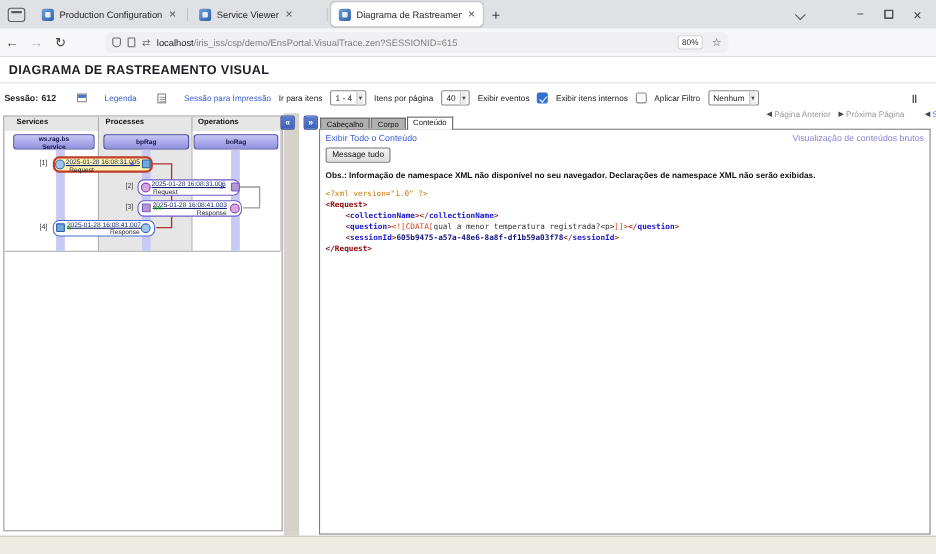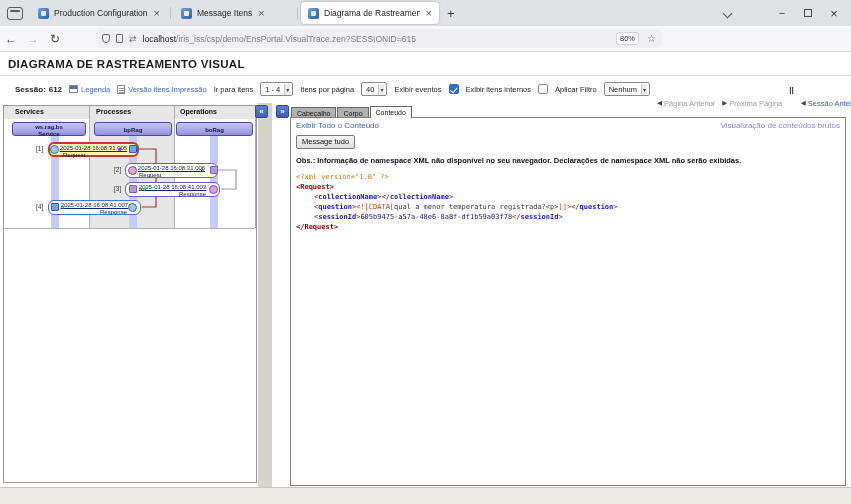--- a/index.html
+++ b/index.html
@@ -49,23 +49,23 @@
   .ext-ic { width:9px; height:9px; border:1.3px solid #5a5a60; border-radius:2px; position:relative; }
   .ext-ic::after { content:""; position:absolute; left:2px; top:2px; width:3px; height:3px; background:#5a5a60; }
   .menu-ic { width:10px; height:8px; position:relative; margin-right:6px; }
   .menu-ic::before { content:""; position:absolute; left:0; top:0; width:10px; height:1.3px; background:#4a4a4e; box-shadow:0 3.2px 0 #4a4a4e, 0 6.4px 0 #4a4a4e; }
 
   
   .titlerow { position:absolute; top:52px; left:0; width:851px; height:24px; border-bottom:1px solid #dcdcdc; background:#fff; }
   .page-title { position:absolute; left:8px; top:6px; font-size:11.5px; font-weight:bold; color:#1c1c24; letter-spacing:.3px; }
 
   
-  .toolbar { position:absolute; top:76px; left:0; width:851px; height:26px; background:#fff; display:flex; align-items:center; padding-left:15px; gap:7px; font-size:7.5px; color:#222; white-space:nowrap; }
+  .toolbar { position:absolute; top:76px; left:0; width:851px; height:26px; background:#fff; display:flex; align-items:center; padding-left:4px; gap:7px; font-size:7.5px; color:#222; white-space:nowrap; }
   .bold { font-weight:bold; font-size:8px; }
-  .tlink { color:#3a5fcd; display:inline-flex; align-items:center; gap:3px; text-decoration:none; }
+  .tlink { color:#3a5fcd; display:inline-flex; align-items:center; gap:16px; text-decoration:none;margin-left:12px; }
   .legend-ic { width:9px; height:8px; border:1px solid #8a8a8a; background:#fff; position:relative; flex:none; }
   .legend-ic::before { content:""; position:absolute; left:0; right:0; top:0; height:2.6px; background:#4472c4; }
   .print-ic { width:8px; height:9px; border:1px solid #8a8a8a; background:#fff; position:relative; flex:none; }
   .print-ic::after { content:""; position:absolute; left:1px; top:2px; width:4.5px; height:1px; background:#999; box-shadow:0 2px 0 #999, 0 4px 0 #999; }
   .sel { border:1px solid #8a8a8a; background:#fff; height:14px; display:inline-flex; align-items:center; padding:0 2px 0 4px; gap:4px; border-radius:2px; }
   .sel .arr { font-size:6px; color:#444; background:#ececec; border-left:1px solid #c8c8c8; padding:2px 1px; }
   .cb { width:10px; height:10px; border:1px solid #8a8a8a; background:#fff; border-radius:2px; position:relative; flex:none; }
   .cb.checked { background:#2f6fd4; border-color:#2f6fd4; }
   .cb.checked::after { content:""; position:absolute; left:2.4px; top:0.8px; width:3px; height:5.5px; border-right:1.6px solid #fff; border-bottom:1.6px solid #fff; transform:rotate(40deg); }
   .navlink { display:inline-flex; align-items:center; gap:2px;margin-top:28px; }
@@ -120,41 +120,41 @@
   .xml { margin-top:7px; font-family:"DejaVu Sans Mono", monospace; font-size:7px; line-height:10px; color:#333; }
   .xline { white-space:pre; }
   .xline.ind { padding-left:18px; }
   .tk-pi { color:#c8790a; }
   .tk-comment { color:#4c7a2f; font-style:italic; }
   .tk-root { color:#8b0000; font-weight:bold; }
   .tk-b { color:#8b0000; }
   .tk-tag { color:#1414c8; font-weight:bold;text-align:right; }
   .tk-cdata { color:#d43c14; }
   .tk-txt { color:#333; }
-  .tk-val { color:#14147a; font-weight:normal;text-align:right; }
+  .tk-val { color:#14147a; font-weight:bold;text-align:right; }
 
   
   .statusbar { position:absolute; left:0; top:487px; width:851px; height:17px; background:#eeebe2; border-top:1px solid #c8c4b8; }
 </style>
 </head>
 <body>
 
 <div id="screen">
 
   <div class="tabbar">
     <div class="fxview"></div>
     <div class="tab">
       <div class="favicon"></div>
       <span class="tab-title">Production Configuration</span>
       <span class="tab-close">×</span>
     </div>
     <div class="tab-divider"></div>
     <div class="tab">
       <div class="favicon"></div>
-      <span class="tab-title">Message Itens</span>
+      <span class="tab-title">Service Viewer</span>
       <span class="tab-close">×</span>
     </div>
     <div class="tab-divider"></div>
     <div class="tab active">
       <div class="favicon"></div>
       <span class="tab-title">Diagrama de Rastreamento Visual</span>
       <span class="tab-close">×</span>
     </div>
     <span class="newtab">+</span>
     <div class="tabbar-right">
@@ -196,21 +196,21 @@
 
   <div class="toolbar">
     <span class="bold">Sessão:</span>
     <span class="bold" style="margin-left:-4px;">612</span>
     <span class="tlink">
         <span class="legend-ic"></span>
         <span>Legenda</span>
       </span>
     <span class="tlink">
         <span class="print-ic"></span>
-        <span>Versão itens Impressão</span>
+        <span>Sessão para Impressão</span>
       </span>
     <span>Ir para itens</span>
     <span class="sel">
         <span>1 - 4</span>
         <span class="arr">▾</span>
       </span>
     <span>Itens por página</span>
     <span class="sel">
         <span>40</span>
         <span class="arr">▾</span>

